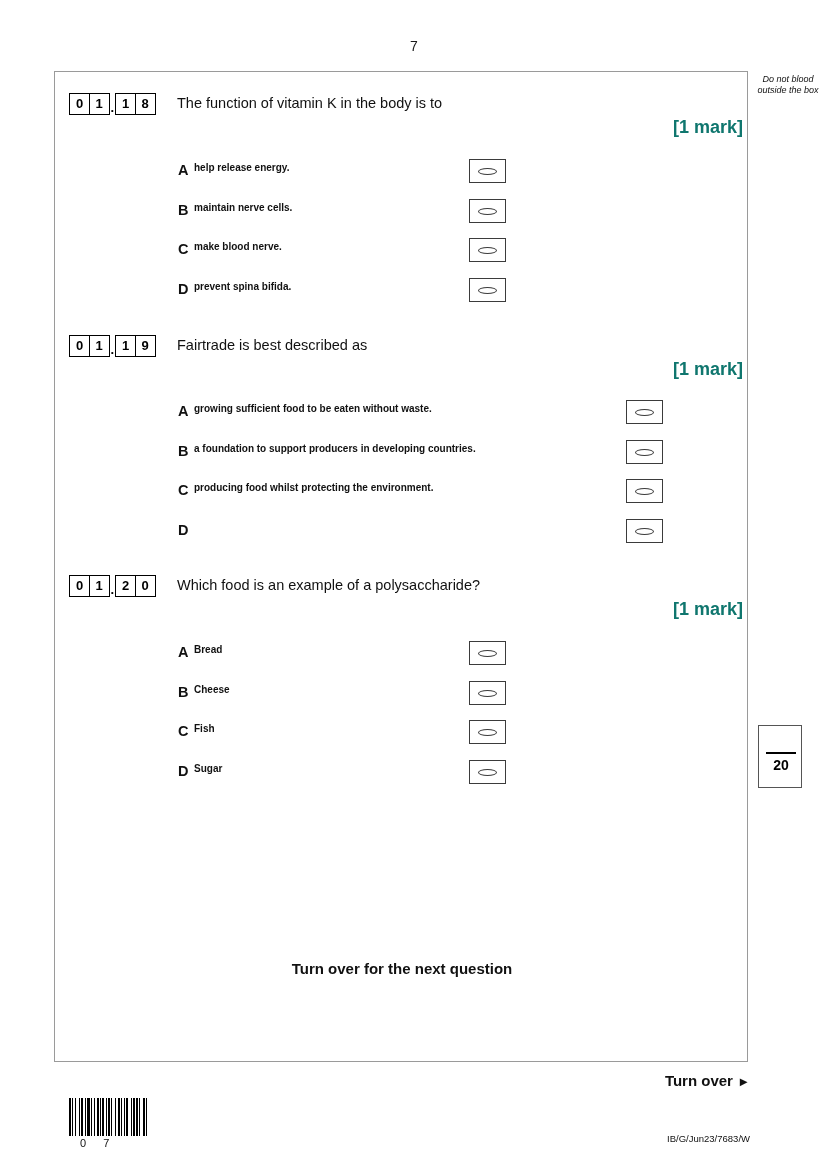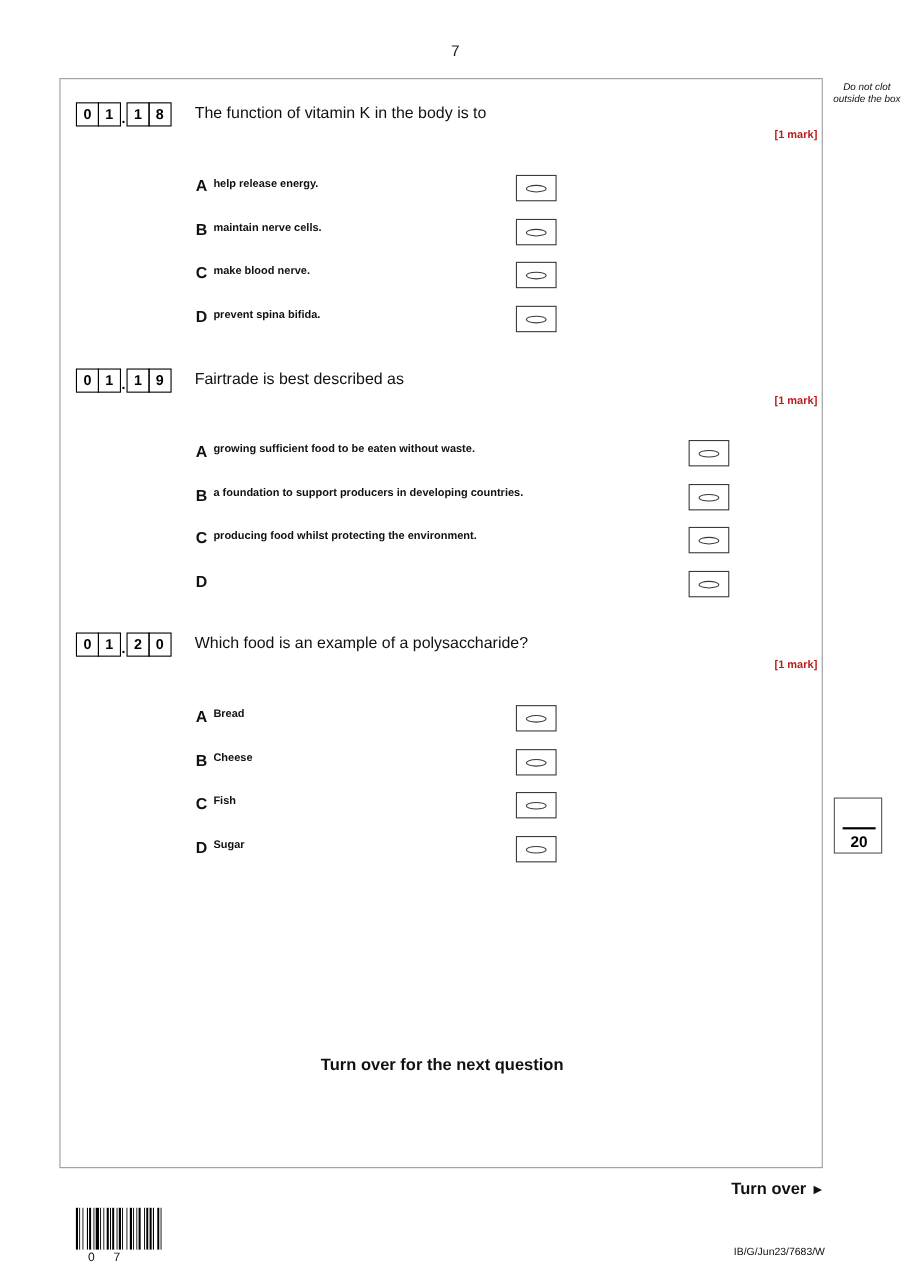--- a/index.html
+++ b/index.html
@@ -50,21 +50,21 @@
     line-height: 11px;
     color: #111;
   }
 
   
   .marks-box {
     position: absolute;
     left: 758px;
     top: 725px;
     width: 44px;
-    height: 51px;
+    height: 63px;
     border: 1.5px solid #555;
     box-sizing: border-box;
   }
   .marks-box .rule {
     position: absolute;
     left: 7px;
     top: 26px;
     width: 30px;
     height: 2px;
     background: #000;
@@ -119,23 +119,23 @@
     top: 1px;
     font-size: 14.5px;
     line-height: 18px;
     color: #111;
   }
 
   .qmark {
     position: absolute;
     right: 6px;
     top: 24px;
-    font-size: 10px;
-    font-weight: bold;
-    color: #b91c1c;
+    font-size: 18px;
+    font-weight: bold;
+    color: #0f766e;
   }
 
   
   .option {
     position: absolute;
     left: 0;
     width: 694px;
     height: 24px;
   }
   .option .letter {
@@ -228,21 +228,21 @@
     color: #111;
     text-align: left;
     padding-left: 11px;
   }
 </style>
 </head>
 <body>
 
 <div class="page-number">7</div>
 
-<div class="margin-note">Do not clot outside the box</div>
+<div class="margin-note">Do not blood outside the box</div>
 
 <div class="content-box">
   <div id="questions-root">
       <div class="question" style="top: 21px;">
         <div class="qnum">
           <div class="cell">0</div>
           <div class="cell">1</div>
           <span class="dot">.</span>
           <div class="cell">1</div>
           <div class="cell">8</div>

